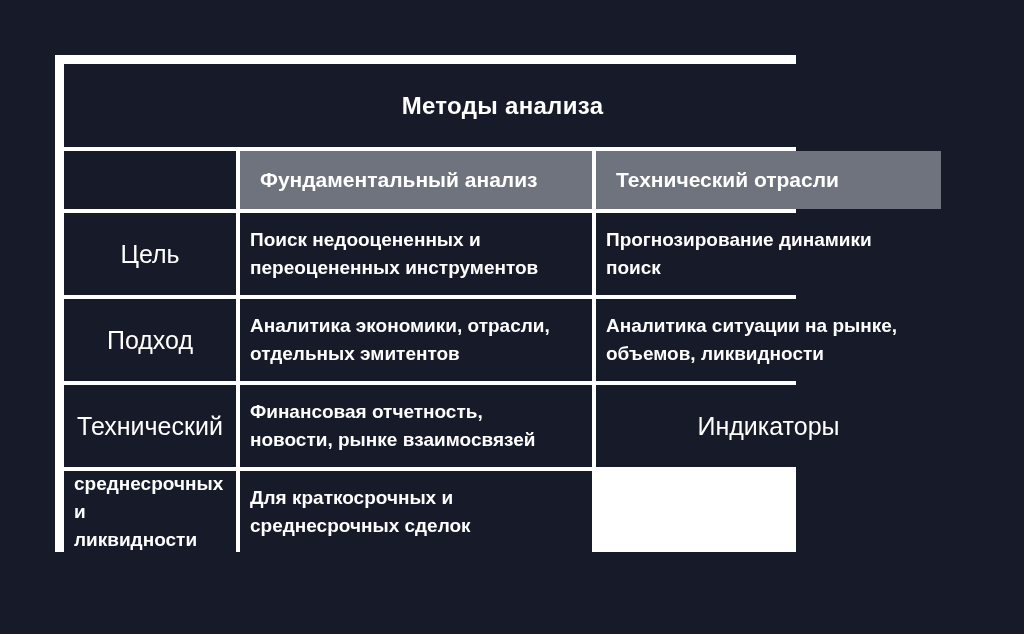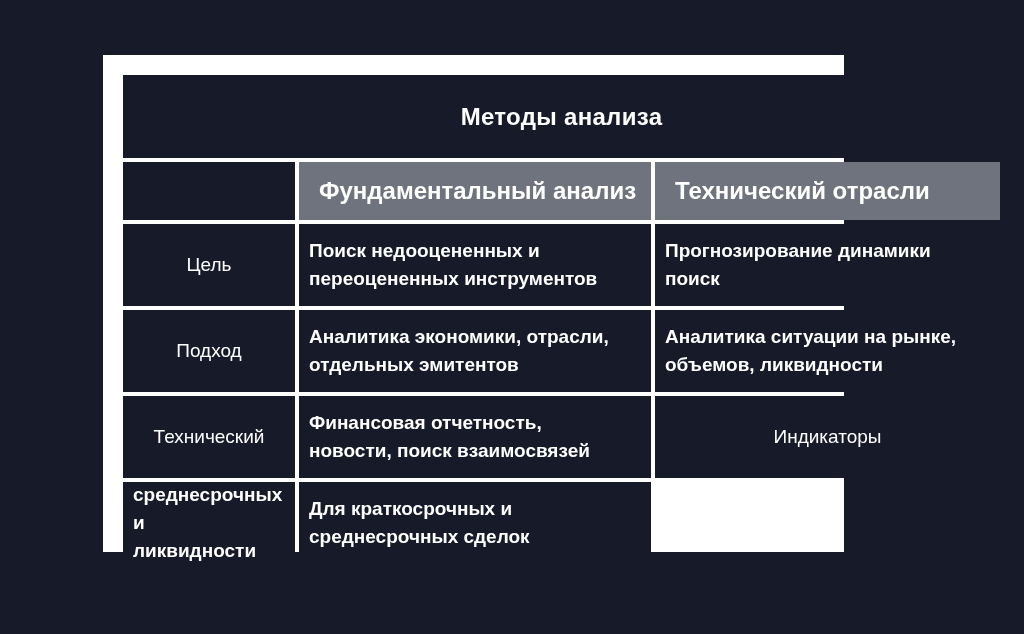--- a/index.html
+++ b/index.html
@@ -15,56 +15,55 @@
     overflow: hidden;
   }
   .comparison-table {
     position: absolute;
     left: 55px;
     top: 55px;
     width: 741px;
     height: 497px;
     box-sizing: border-box;
     background: var(--border, #ffffff);
-    padding: 20px;
+    padding: 9px;
     display: grid;
     grid-template-columns: 172px 352px 345px;
     grid-template-rows: 83px 58px 82px 82px 82px 82px;
     gap: 4px;
-    margin-left: 48px;
   }
   .cell {
     background: var(--cell, #171b29);
     color: var(--text, #ffffff);
     display: flex;
     align-items: center;
     box-sizing: border-box;
     overflow: hidden;
   }
   .title-cell {
     grid-column: 1 / -1;
     justify-content: center;
     font-size: 24px;
     font-weight: bold;
     letter-spacing: 0.3px;
   }
   .col-head {
     background: var(--headerGray, #6f737e);
-    font-size: 24px;
+    font-size: 21px;
     font-weight: bold;
     padding-left: 20px;
     padding-right: 8px;
   }
   .corner-cell {
     background: var(--cell, #171b29);
   }
   .row-label {
     justify-content: center;
     text-align: center;
-    font-size: 19px;
+    font-size: 25px;
     padding: 0 4px;
   }
   .data-cell {
     font-size: 19px;
     line-height: 28px;
     padding-left: 10px;
     padding-right: 8px;
     white-space: pre-line;
     font-weight: bold;
   }
@@ -87,21 +86,21 @@
 поиск</div>
 
   <div class="cell row-label">Подход</div>
   <div class="cell data-cell">Аналитика экономики, отрасли,
 отдельных эмитентов</div>
   <div class="cell data-cell">Аналитика ситуации на рынке,
 объемов, ликвидности</div>
 
   <div class="cell row-label">Технический</div>
   <div class="cell data-cell">Финансовая отчетность,
-новости, поиск взаимосвязей</div>
+новости, рынке взаимосвязей</div>
 
   <div class="cell row-label">Индикаторы</div>
   <div class="cell data-cell">Для среднесрочных и
 ликвидности сделок</div>
   <div class="cell data-cell">Для краткосрочных и
 среднесрочных сделок</div>
 
 </div>
 
 </body></html>

